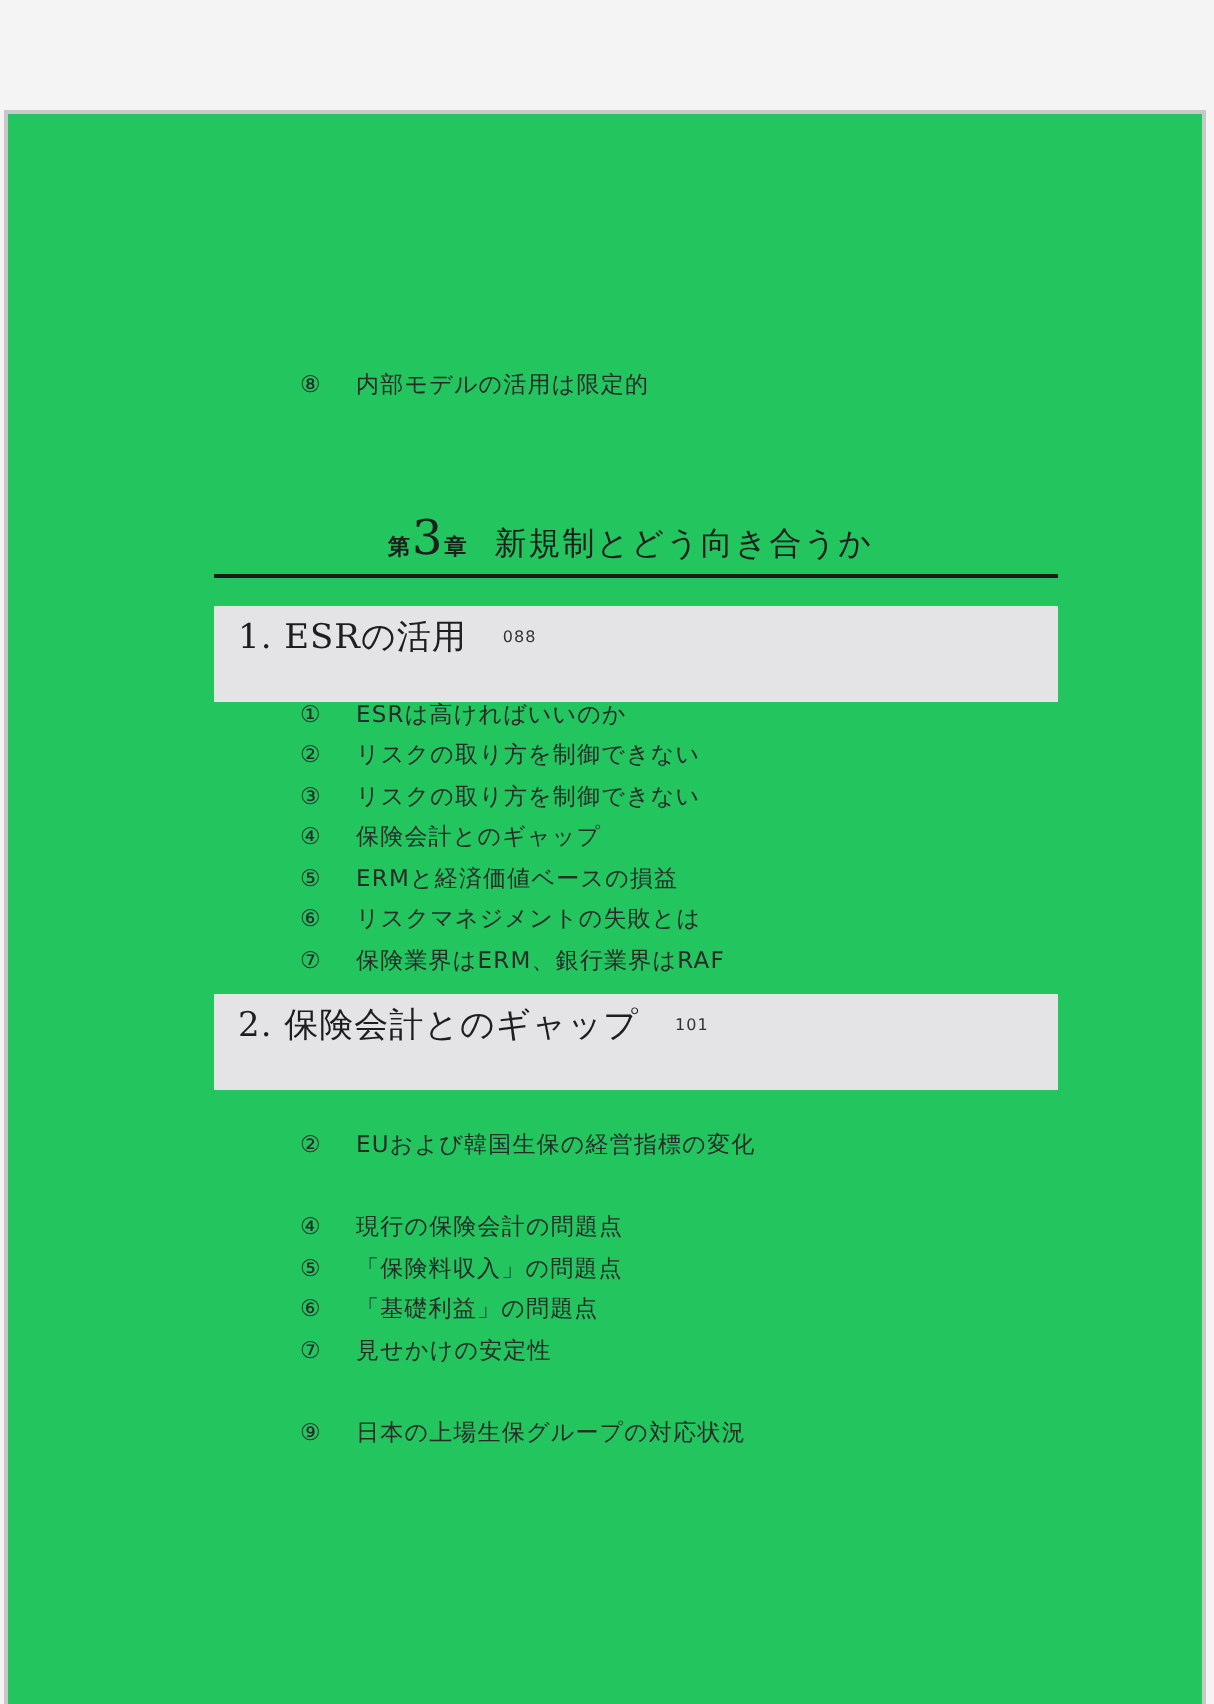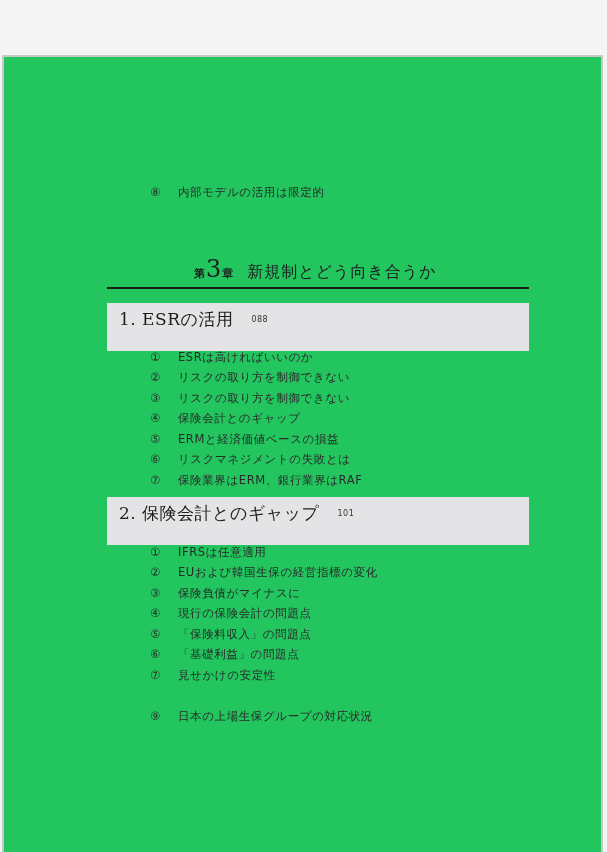--- a/index.html
+++ b/index.html
@@ -137,22 +137,20 @@
   <div class="item sans" style="top:332px;"><span class="num">③</span><span>リスクの取り方を制御できない</span></div>
   <div class="item sans" style="top:352px;"><span class="num">④</span><span>保険会計とのギャップ</span></div>
   <div class="item sans" style="top:373px;"><span class="num">⑤</span><span>ERMと経済価値ベースの損益</span></div>
   <div class="item sans" style="top:393px;"><span class="num">⑥</span><span>リスクマネジメントの失敗とは</span></div>
   <div class="item sans" style="top:414px;"><span class="num">⑦</span><span>保険業界はERM、銀行業界はRAF</span></div>
 
   <div class="band serif" style="top:440px;text-align:center;">
     <span class="stitle"><span>2. 保険会計とのギャップ</span><span class="spage">101</span></span>
   </div>
 
-  <div class="item sans" style="top:486px;"><span class="num">①</span><span>IFRSは任意適用</span></div>
   <div class="item sans" style="top:506px;"><span class="num">②</span><span>EUおよび韓国生保の経営指標の変化</span></div>
-  <div class="item sans" style="top:527px;"><span class="num">③</span><span>保険負債がマイナスに</span></div>
   <div class="item sans" style="top:547px;"><span class="num">④</span><span>現行の保険会計の問題点</span></div>
   <div class="item sans" style="top:568px;"><span class="num">⑤</span><span>「保険料収入」の問題点</span></div>
   <div class="item sans" style="top:588px;"><span class="num">⑥</span><span>「基礎利益」の問題点</span></div>
   <div class="item sans" style="top:609px;"><span class="num">⑦</span><span>見せかけの安定性</span></div>
   <div class="item sans" style="top:650px;"><span class="num">⑨</span><span>日本の上場生保グループの対応状況</span></div>
 
 </div>
 
 </body></html>

